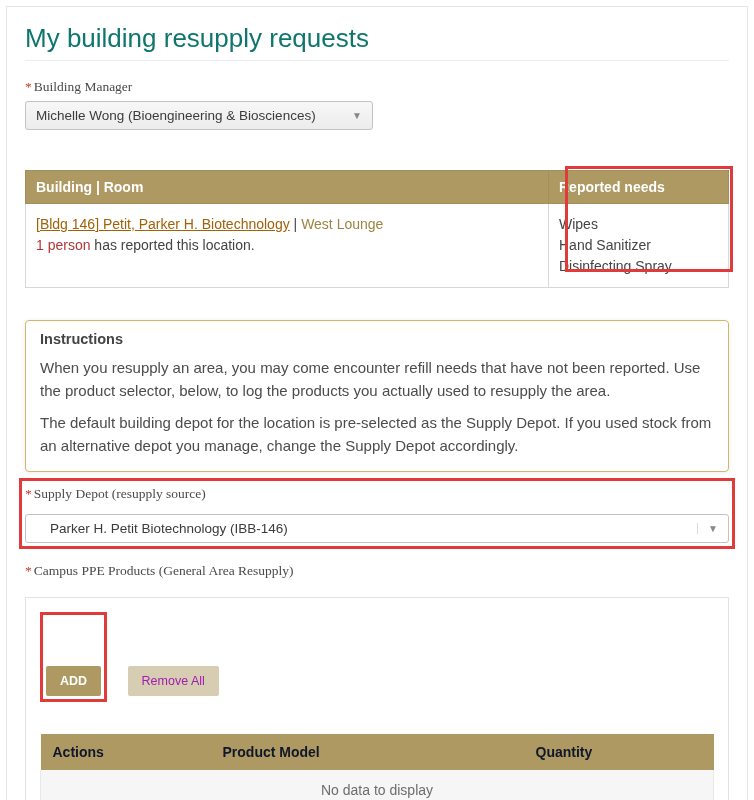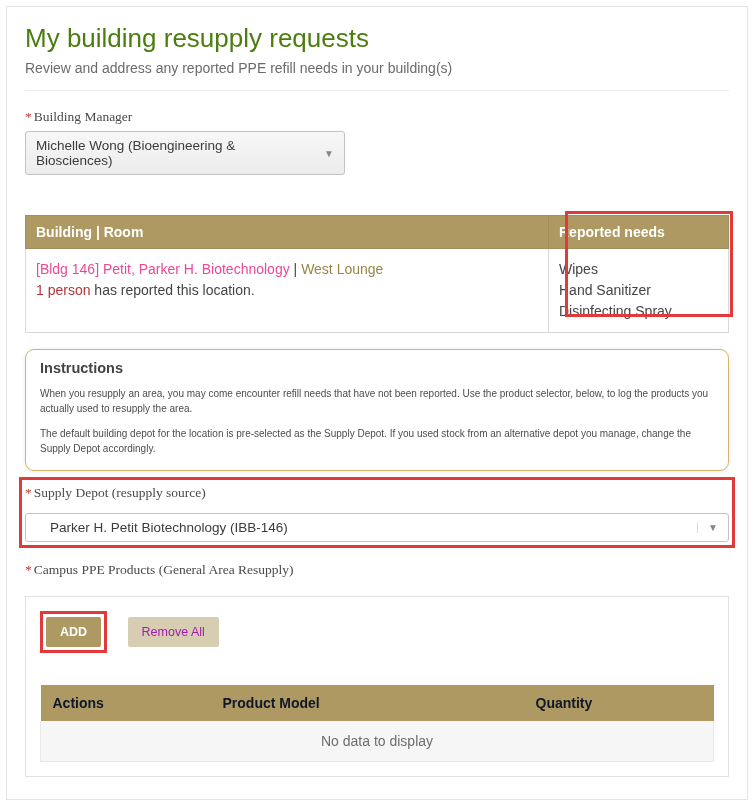--- a/index.html
+++ b/index.html
@@ -13,21 +13,21 @@
   .outer-panel {
     border: 1px solid #e5e5e5;
     background: #fff;
     padding: 14px 18px 22px 18px;
     width: 742px;
     margin: 0 auto;
   }
   .page-title {
     font-size: 26px;
     font-weight: 400;
-    color: #4d7c0f;
+    color: #0f766e;
     margin: 2px 0 6px 0;
   }
   .page-subtitle {
     font-size: 14px;
     color: #6b6b6b;
     margin: 0 0 14px 0;
   }
   .hr {
     border: none;
     border-top: 1px solid #ededed;
@@ -55,21 +55,21 @@
     padding: 6px 10px;
     font-size: 13.5px;
     color: #3b3b3b;
     cursor: pointer;
   }
   .select .arrow {
     margin-left: 10px;
     font-size: 10px;
     color: #888;
   }
-  .select-sm { width: 320px; }
+  .select-sm { width: 348px; }
   .select-lg { width: 100%; background: #fff; padding-left: 24px; }
   .section-gap { height: 40px; }
 
   table.report {
     width: 100%;
     border-collapse: collapse;
     font-size: 14px;
   }
   table.report th {
     background: #ad9961;
@@ -79,40 +79,40 @@
     font-weight: 600;
     border: 1px solid #a38f59;
   }
   table.report td {
     border: 1px solid #d8d8d8;
     padding: 10px 10px;
     vertical-align: top;
     color: #444;
     line-height: 1.5;
   }
-  .bldglink { color: #ec4899; }
+  .bldglink { color: #a16207; text-decoration: underline; }
   .roomlink { color: #9c8543; }
   .people   { color: #b33636; }
   .needs-cell { width: 180px; }
 
   .instructions {
-    margin-top: 16px;
+    margin-top: 32px;
     border: 1px solid #d2b46a;
-    border-radius: 9px;
+    border-radius: 4px;
     padding: 10px 14px 14px 14px;
     box-shadow: 0 1px 5px rgba(0,0,0,0.08);
   }
   .instructions h3 {
     margin: 0 0 10px 0;
     font-size: 14.5px;
     font-weight: 700;
     color: #444;
   }
   .instructions p {
-    font-size: 10px;
+    font-size: 15px;
     color: #4c4c4c;
     margin: 0 0 10px 0;
     line-height: 1.5;
   }
   .instructions p:last-child { margin-bottom: 0; }
 
   .depot-block { margin-top: 34px; }
 
   .products-panel {
     margin-top: 12px;
@@ -125,20 +125,21 @@
     border: none;
     padding: 8px 14px;
     font-size: 12.5px;
     border-radius: 2px;
     cursor: pointer;
   }
   .btn-primary {
     background: #ad9961;
     color: #fff;
     font-weight: 600;
+    margin-top: 48px;
   }
   .btn-muted {
     background: #d6cdb3;
     color: #a21caf;
     margin-left: 16px;
   }
   .redbox { border: 3px solid #e03a3a; }
   .redbox-pad { padding: 3px; }
 
   table.products {
@@ -176,21 +177,20 @@
     border: 3px solid #e03a3a;
     pointer-events: none;
   }
 </style>
 </head>
 <body>
 
 <div class="outer-panel">
 
   <div class="page-title">My building resupply requests</div>
-  <div class="page-subtitle">Review and address any reported PPE refill needs in your building(s)</div>
   <hr class="hr">
 
   <div>
     <span class="field-label req">Building Manager</span><br>
     <div class="select select-sm">
       <span>Michelle Wong (Bioengineering &amp; Biosciences)</span>
       <span class="arrow">▼</span>
     </div>
   </div>
 

